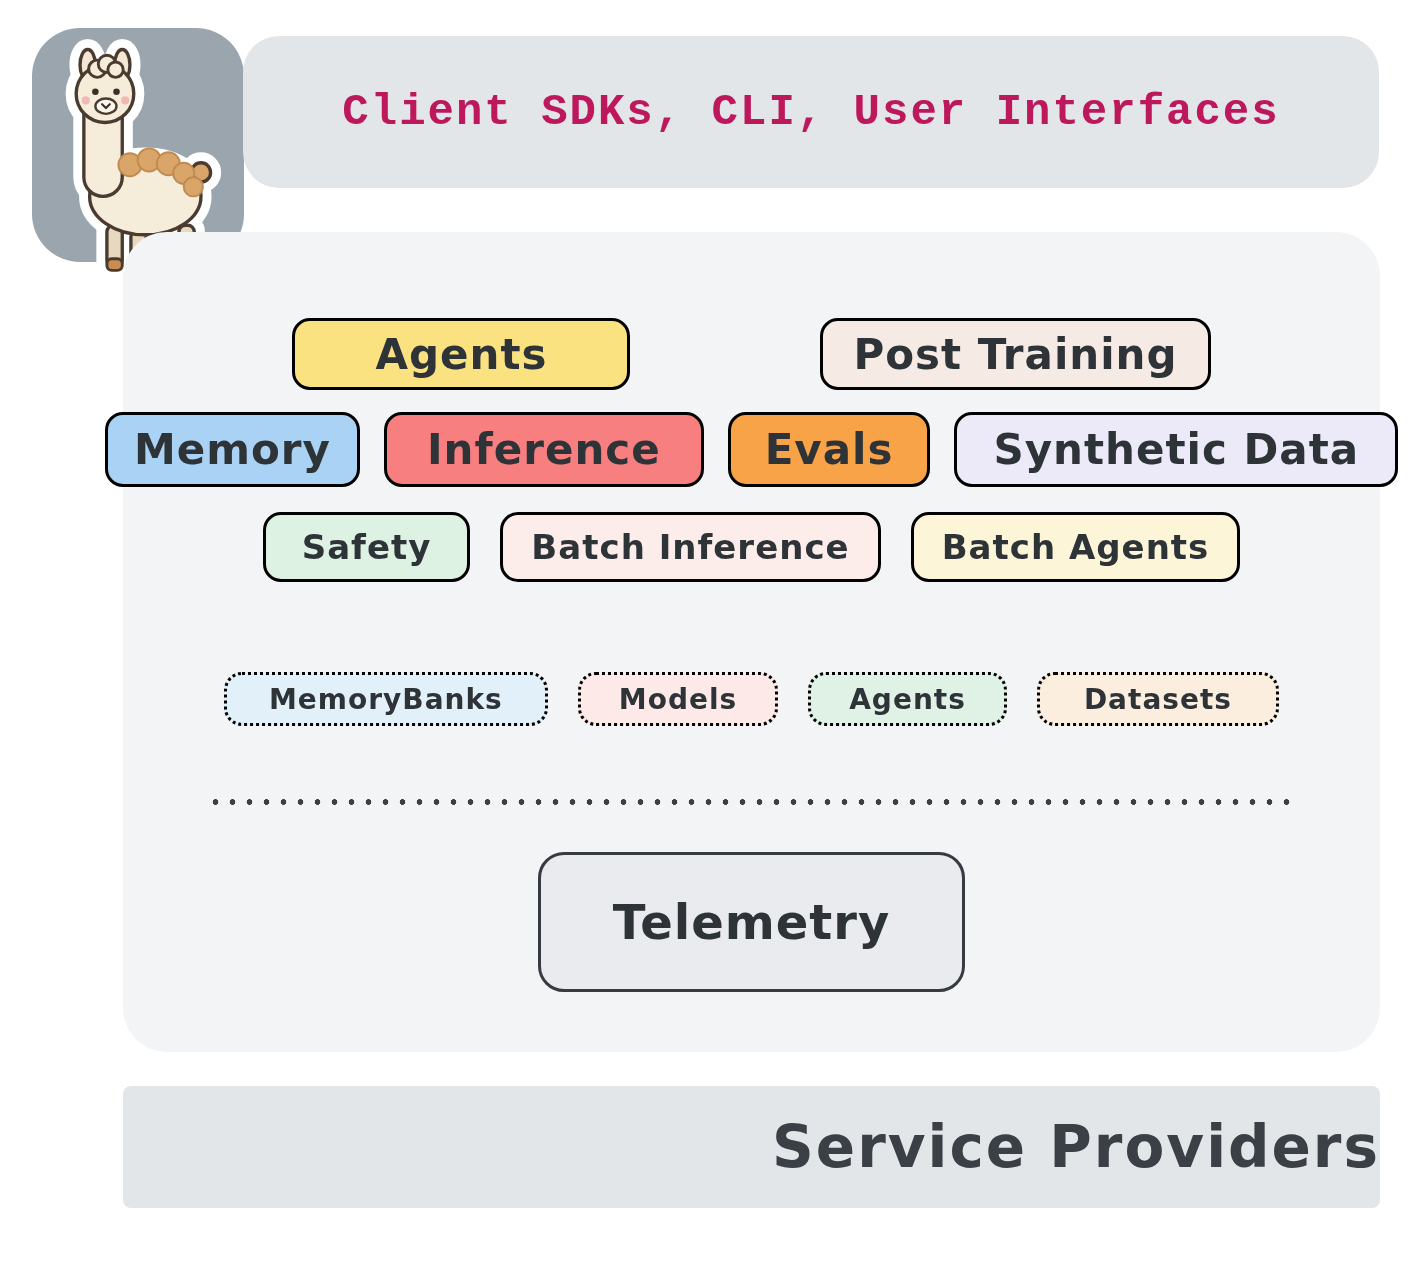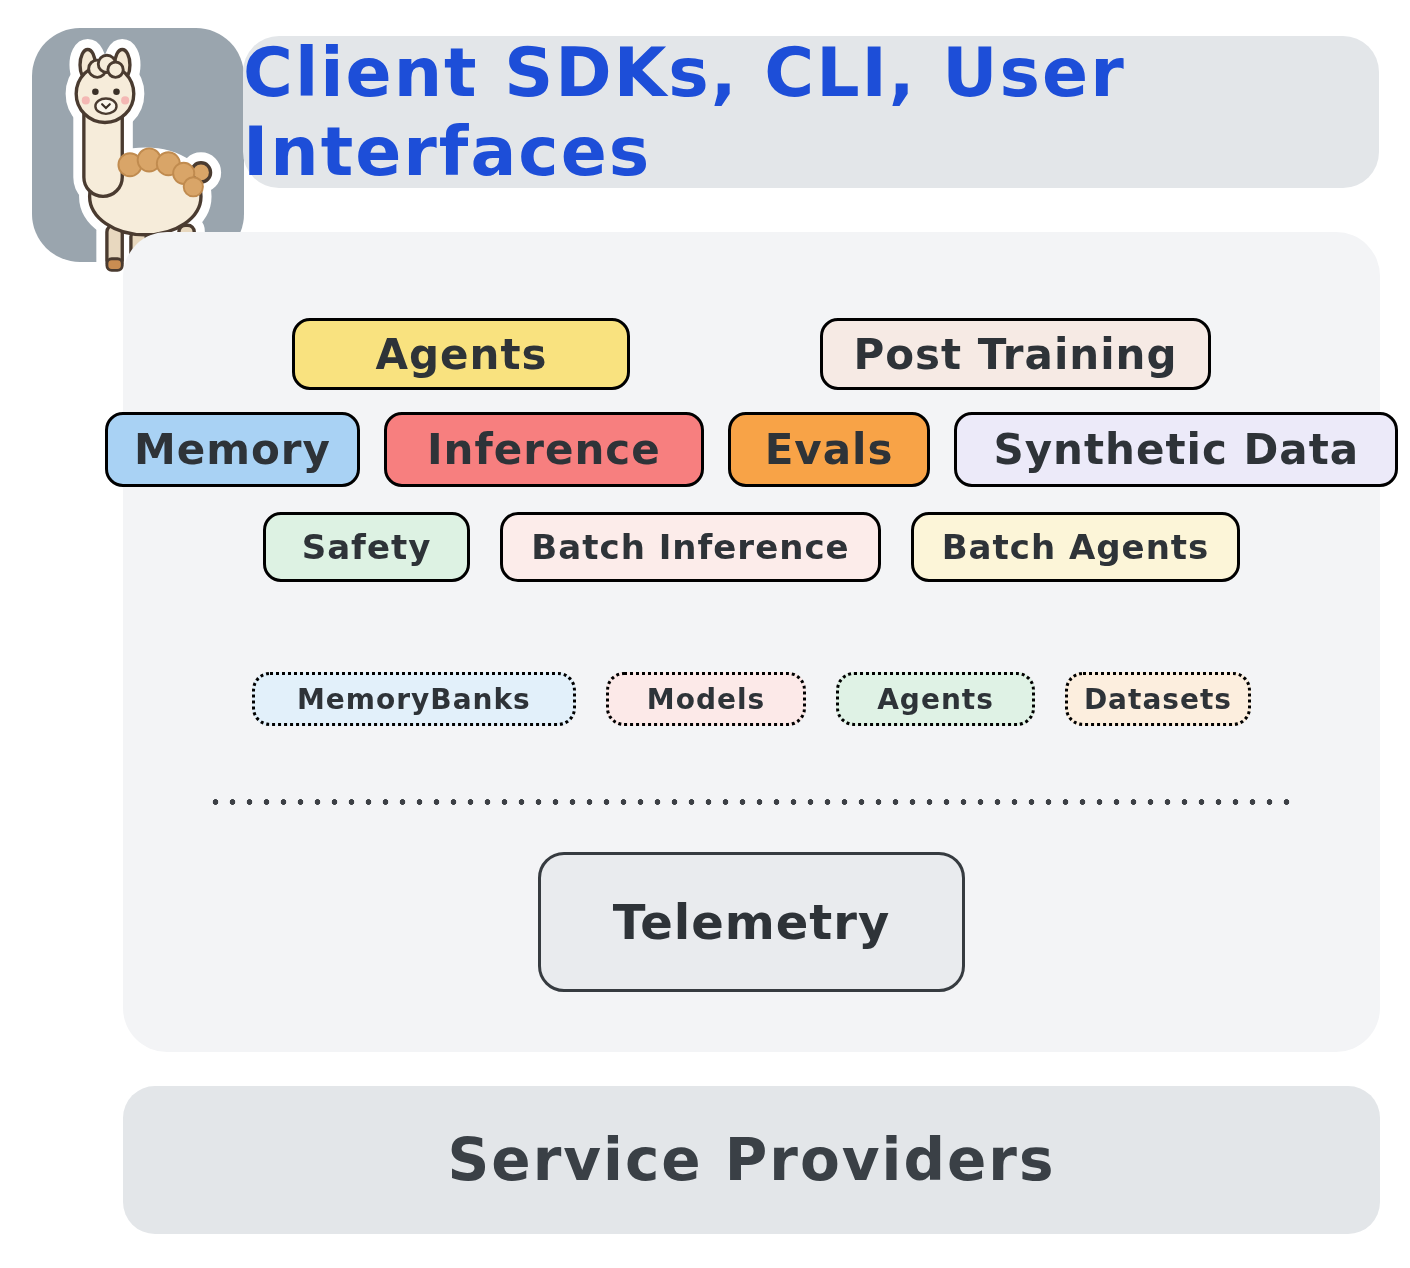--- a/index.html
+++ b/index.html
@@ -38,24 +38,25 @@
     left: 243px;
     top: 36px;
     width: 1136px;
     height: 152px;
     border-radius: 36px;
     display: flex;
     align-items: center;
     justify-content: center;
   }
   .client-bar .bar-title {
-    font-size: 68px;
+    font-size: 44px;
     font-weight: 700;
     letter-spacing: 2px;
-    color: #1d4ed8;
+    color: #be185d;
+    font-family: Liberation Mono, monospace;
   }
 
   
   .stack-panel {
     position: absolute;
     left: 123px;
     top: 232px;
     width: 1257px;
     height: 820px;
     border-radius: 44px;
@@ -98,21 +99,21 @@
   .p-memory          { padding: 0 26px; }
   .p-inference       { padding: 0 40px; }
   .p-evals           { padding: 0 34px; }
   .p-synthetic-data  { padding: 0 36px; }
   .p-safety          { padding: 0 36px; }
   .p-batch-inference { padding: 0 28px; }
   .p-batch-agents    { padding: 0 28px; }
   .p-memorybanks     { padding: 0 42px; }
   .p-models          { padding: 0 38px; }
   .p-shields         { padding: 0 38px; }
-  .p-datasets        { padding: 0 16px; }
+  .p-datasets        { padding: 0 44px; }
 
   .dotted-divider {
     width: 1090px;
     height: 6px;
     margin-bottom: 47px;
     background-image: radial-gradient(circle, #3c4045 2.6px, transparent 3.1px);
     background-size: 17px 6px;
     background-repeat: repeat-x;
     background-position: left center;
   }
@@ -130,25 +131,25 @@
     letter-spacing: 1px;
     color: #2e3338;
   }
 
   
   .providers-bar {
     position: absolute;
     left: 123px;
     top: 1086px;
     width: 1257px;
-    height: 148px;
-    border-radius: 32px;
-    display: flex;
-    align-items: center;
-    justify-content: center;
+    height: 122px;
+    border-radius: 8px;
+    display: flex;
+    align-items: center;
+    justify-content: flex-end;
   }
   .providers-bar .bar-title {
     font-size: 58px;
     font-weight: 700;
     letter-spacing: 2px;
     color: #3a4046;
   }
 </style>
 </head>
 <body>

